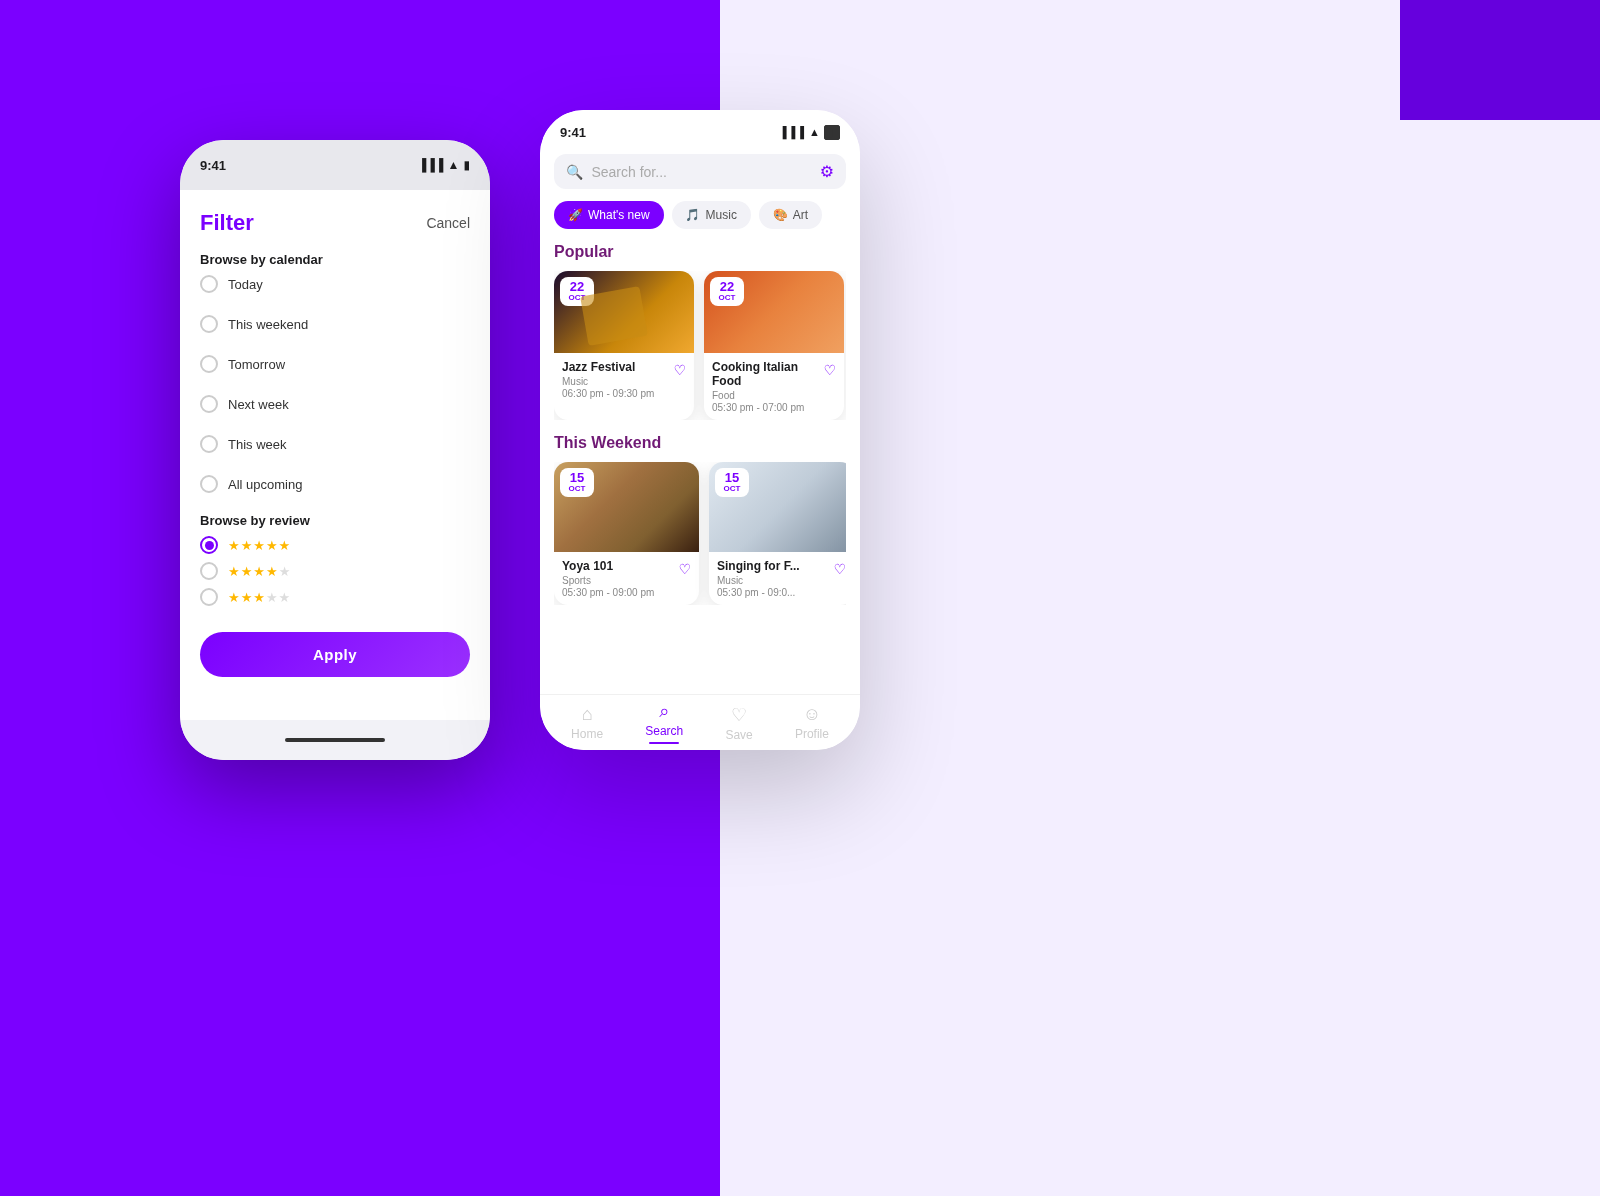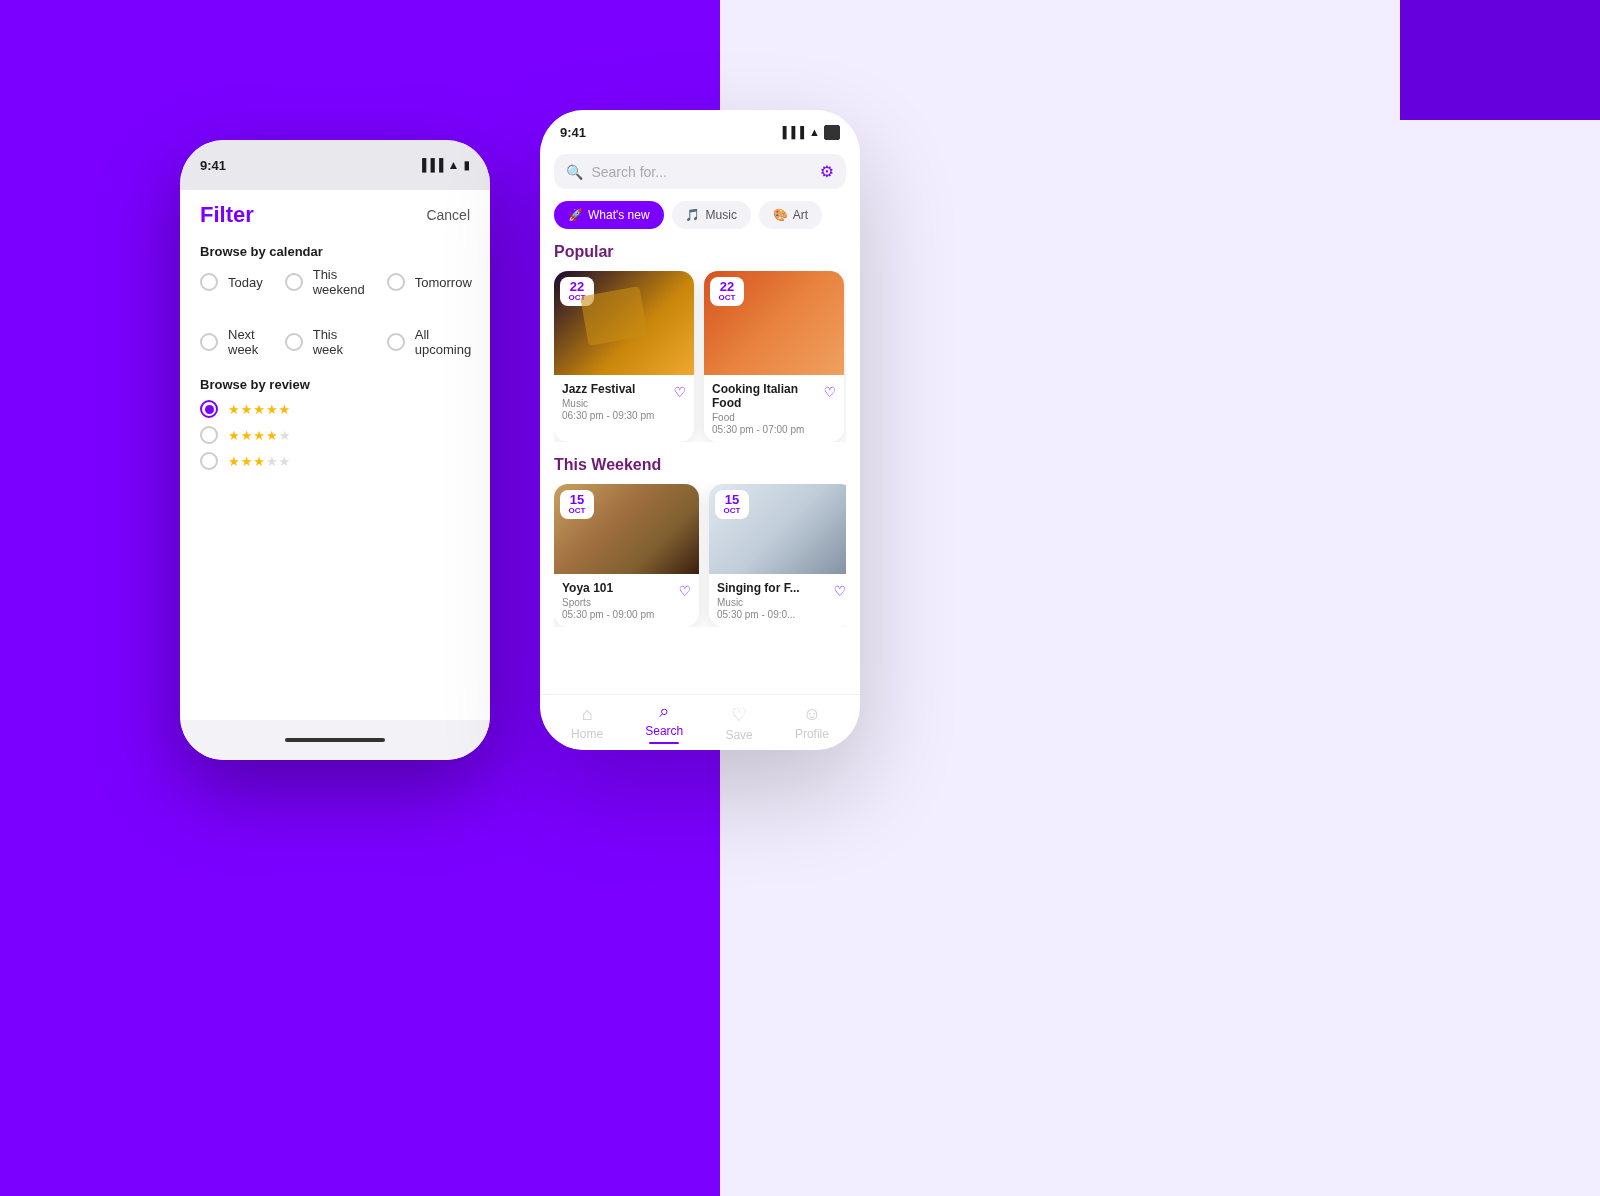--- a/index.html
+++ b/index.html
@@ -60,21 +60,21 @@
       display: flex;
       align-items: center;
       gap: 4px;
       font-size: 12px;
       color: #1c1c1e;
     }
 
     .phone1-content {
       background: #fff;
       height: calc(100% - 50px - 40px);
-      padding: 12px 20px;
+      padding: 20px 20px;
       overflow: hidden;
     }
 
     .filter-header {
       display: flex;
       align-items: center;
       justify-content: space-between;
       margin-bottom: 16px;
     }
 
@@ -127,22 +127,23 @@
 
     .section-label {
       font-size: 13px;
       font-weight: 600;
       color: #1c1c1e;
       margin-bottom: 8px;
     }
 
     .filter-grid {
       display: grid;
-      grid-template-columns: 1fr 1fr 1fr;
-      gap: 22px;
+      grid-template-columns: 1fr;
+      gap: 14px;
+      text-align: right;
     }
 
     .stars {
       color: #FFB800;
       font-size: 13px;
       letter-spacing: 1px;
     }
 
     .star-gray {
       color: #ddd;
@@ -281,21 +282,21 @@
       width: 140px;
       flex-shrink: 0;
       background: #fff;
       border-radius: 14px;
       box-shadow: 0 4px 16px rgba(0,0,0,0.1);
       overflow: hidden;
     }
 
     .event-card-img {
       width: 100%;
-      height: 104px;
+      height: 82px;
       position: relative;
       overflow: hidden;
     }
 
     .date-badge {
       position: absolute;
       top: 6px;
       left: 6px;
       background: #fff;
       border-radius: 8px;
@@ -536,20 +537,21 @@
         <div class="radio-outer"></div>
         <span class="stars">★★★★<span class="star-gray">★</span></span>
       </div>
       <div class="filter-option">
         <div class="radio-outer"></div>
         <span class="stars">★★★<span class="star-gray">★★</span></span>
       </div>
     </div>
 
     
+    <button class="apply-btn">Apply</button>
   </div>
 
   <div class="phone1-bottom">
     <div class="home-indicator"></div>
   </div>
 </div>
 
 <div class="phone2">
   <div class="phone2-status">
     <span class="status-time">9:41</span>

